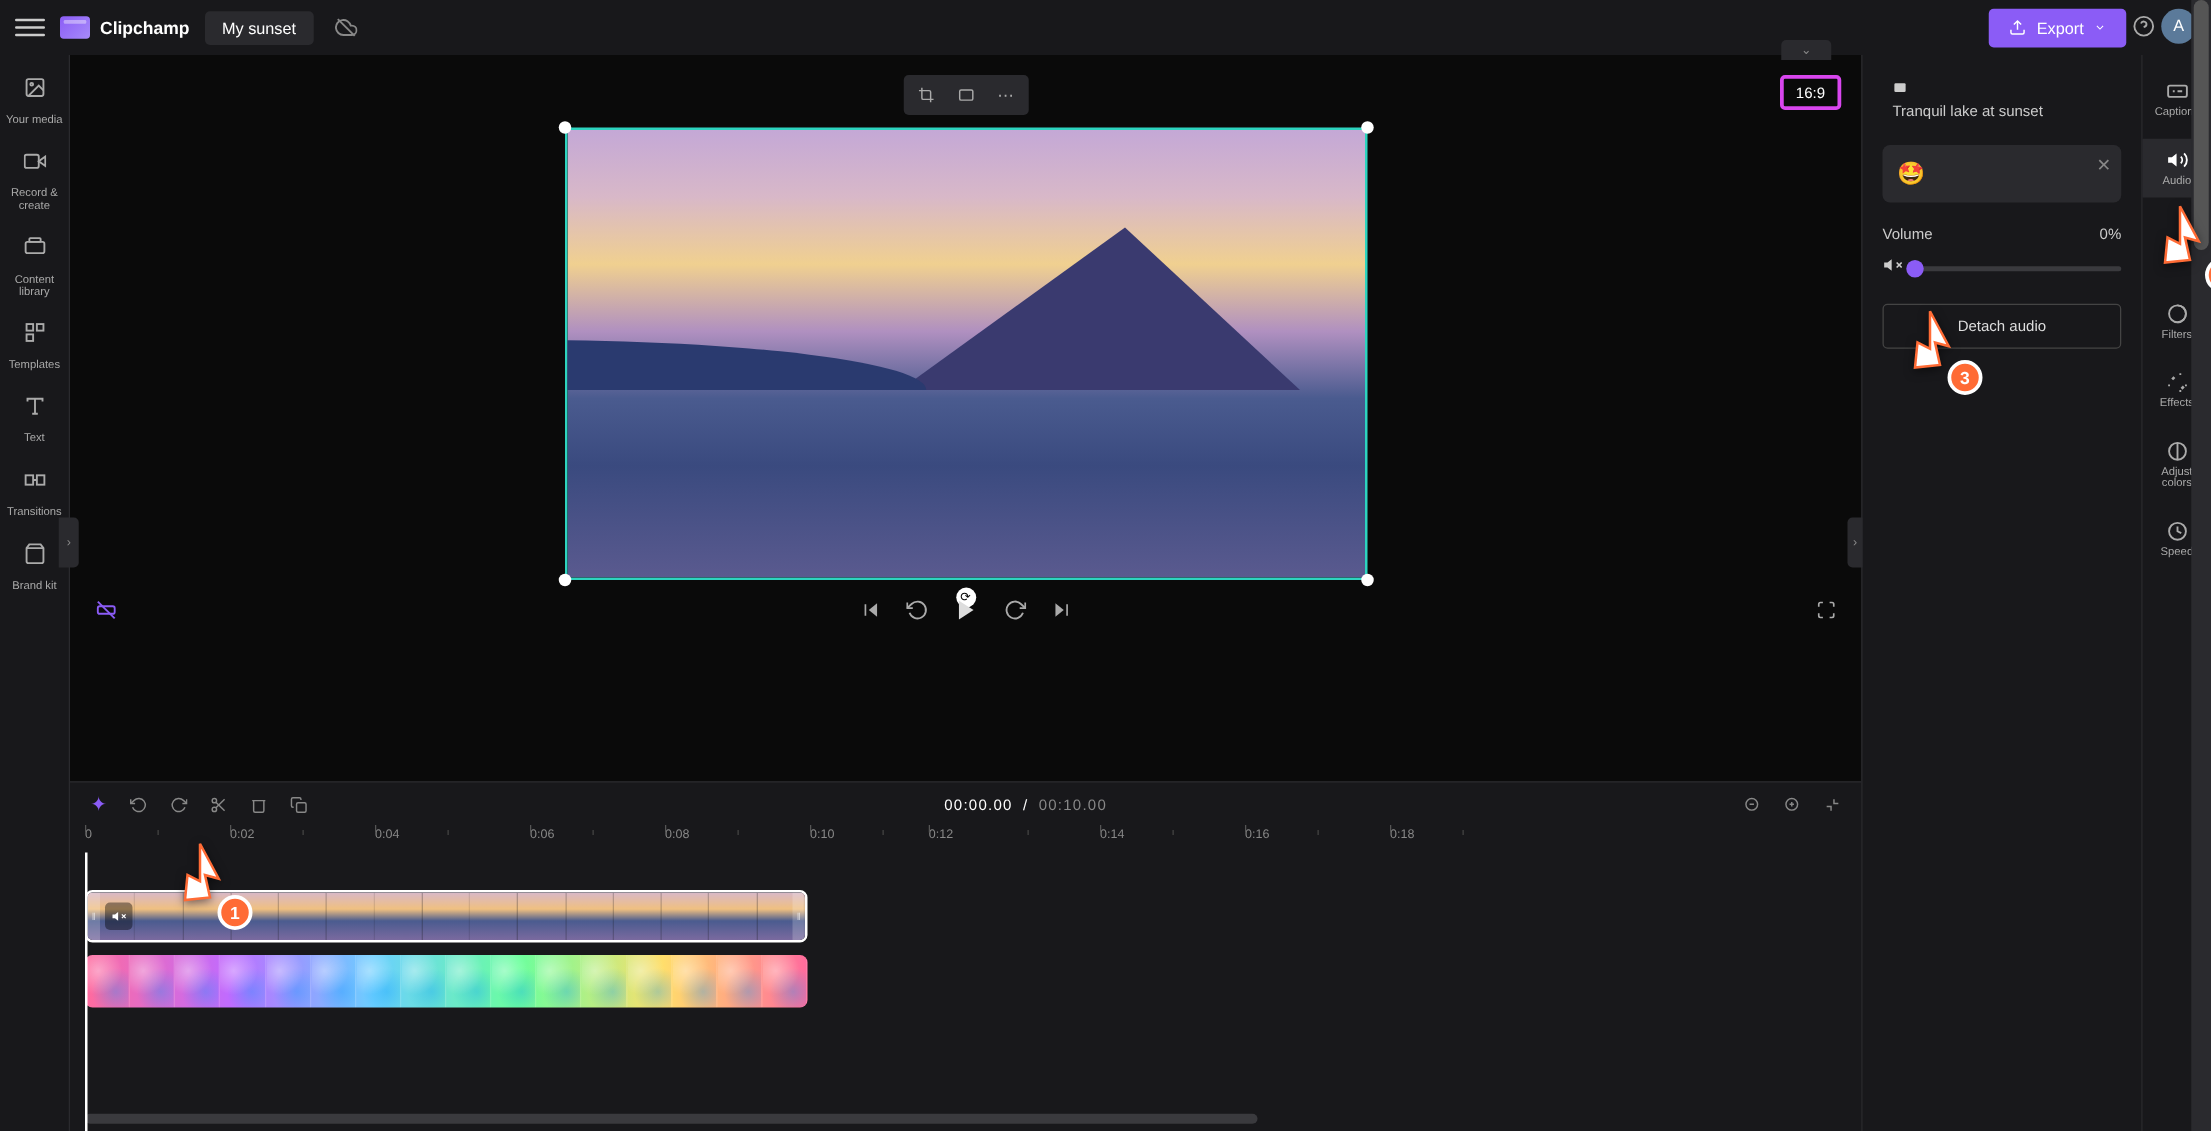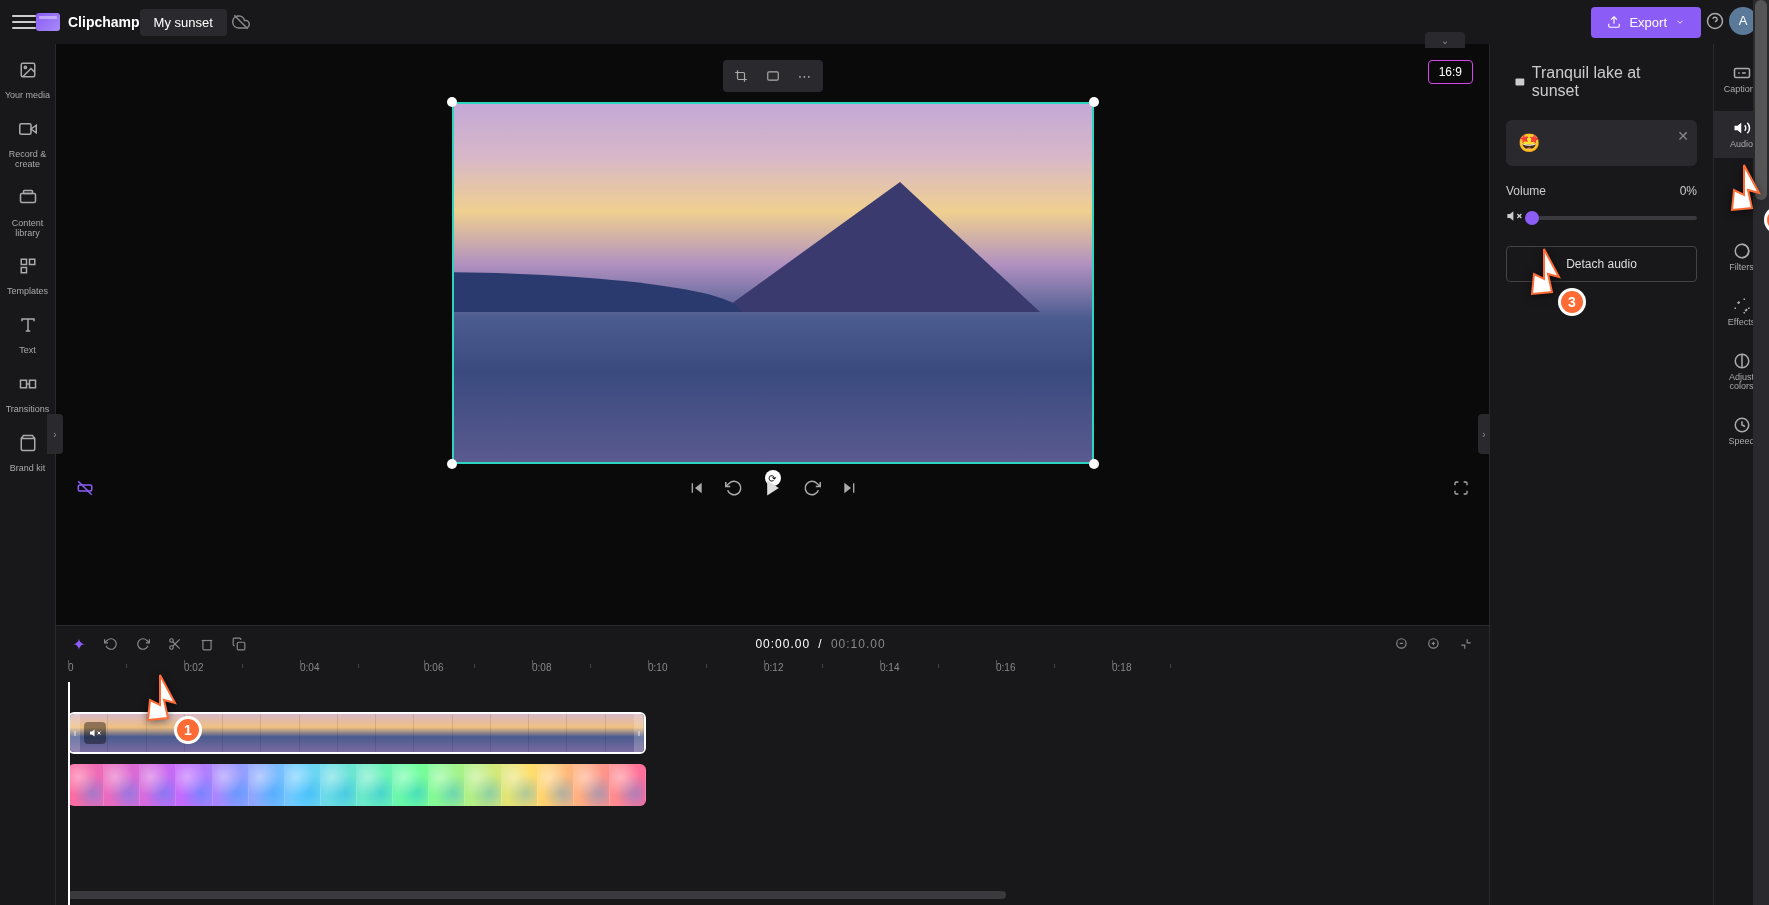--- a/index.html
+++ b/index.html
@@ -1,20 +1,20 @@
 <!DOCTYPE html>
 <html><head>
 <meta charset="utf-8">
 <style>
 * { box-sizing: border-box; margin: 0; padding: 0; font-family: -apple-system, BlinkMacSystemFont, 'Segoe UI', sans-serif; }
 body { background: #0a0a0a; color: #fff; width: 1769px; height: 905px; overflow: hidden; position: relative; }
 
 
 .topbar { height: 44px; background: #18181b; display: flex; align-items: center; padding: 0 12px; justify-content: space-between; }
-.topbar-left { display: flex; align-items: center; gap: 0; }
+.topbar-left { display: flex; align-items: center; gap: 12px; }
 .hamburger { width: 24px; height: 24px; display: flex; flex-direction: column; justify-content: center; gap: 4px; cursor: pointer; }
 .hamburger span { height: 2px; background: #ccc; border-radius: 1px; }
 .logo { display: flex; align-items: center; gap: 8px; font-weight: 600; font-size: 14px; }
 .logo-icon { width: 24px; height: 18px; background: linear-gradient(135deg, #8b5cf6, #a78bfa); border-radius: 3px; position: relative; }
 .logo-icon::before { content:''; position:absolute; top:3px; left:3px; right:3px; height:3px; background:#fff; opacity:.4; border-radius:1px;}
 .project-name { background: #2a2a2e; padding: 6px 14px; border-radius: 4px; font-size: 13px; }
 .topbar-right { display: flex; align-items: flex-start; }
 .export-btn { background: #8b5cf6; padding: 8px 16px; border-radius: 4px; display: flex; align-items: center; gap: 8px; font-size: 13px; font-weight: 500; cursor: pointer; }
 .avatar { width: 28px; height: 28px; border-radius: 50%; background: #5b7a9a; display: flex; align-items: center; justify-content: center; font-size: 13px; }
 .icon-btn-top { width: 28px; height: 28px; display: flex; align-items: center; justify-content: center; color: #aaa; cursor: pointer; }
@@ -25,21 +25,21 @@
 .sidebar-item { width: 100%; padding: 8px 2px; display: flex; flex-direction: column; align-items: center; gap: 11px; cursor: pointer; }
 .sidebar-label { font-size: 9px; color: #aaa; text-align: center; line-height: 1.1; }
 .sidebar-icon { width: 20px; height: 20px; display: flex; align-items: center; justify-content: center; }
 .sidebar-expand { position:absolute; right:-8px; top:370px; width:16px; height:40px; background:#2a2a2e; border-radius:0 4px 4px 0; display:flex; align-items:center; justify-content:center; font-size:10px; color:#888; cursor:pointer;}
 
 
 .main { position: absolute; left: 56px; right: 280px; top: 44px; bottom: 0; display: flex; flex-direction: column; }
 .preview-area { flex: 1; position: relative; display: flex; flex-direction: column; align-items: center; }
 .preview-toolbar { display: flex; gap: 4px; margin-top: 16px; background: #2a2a2e; border-radius: 4px; padding: 4px; }
 .preview-toolbar button { width: 28px; height: 24px; background: transparent; border: none; color: #aaa; cursor: pointer; display:flex; align-items:center; justify-content:center;}
-.aspect-badge { position: absolute; top: 16px; right: 16px; border: 1px solid #d946ef; padding: 4px 10px; border-radius: 4px; font-size: 12px; }
+.aspect-badge { position: absolute; top: 16px; right: 16px; border: 3px solid #d946ef; padding: 4px 10px; border-radius: 4px; font-size: 12px; }
 .canvas-wrap { position: relative; margin-top: 10px; }
 .canvas { width: 642px; height: 362px; border: 2px solid #2dd4bf; position: relative; overflow: hidden; }
 .canvas-bg { width: 100%; height: 100%; background: linear-gradient(to bottom, #c4a8d6 0%, #d8b8c8 15%, #f0d090 30%, #b090c0 45%, #4a5b8f 60%, #3a4a7f 75%, #5a5a8f 100%); position: relative; }
 .mountain { position:absolute; bottom:42%; left:0; right:0; height:100px; }
 .mountain::before { content:''; position:absolute; right:8%; bottom:0; width:0; height:0; border-left:180px solid transparent; border-right:140px solid transparent; border-bottom:130px solid #3a3a6f; }
 .mountain::after { content:''; position:absolute; left:-5%; bottom:0; width:50%; height:40px; background:#2a3a6f; border-radius:0 100% 0 0; }
 .handle { position: absolute; width: 10px; height: 10px; background: #fff; border-radius: 50%; }
 .h-tl { top: -5px; left: -5px; } .h-tr { top: -5px; right: -5px; }
 .h-bl { bottom: -5px; left: -5px; } .h-br { bottom: -5px; right: -5px; }
 .rotate-handle { position:absolute; bottom:-22px; left:50%; transform:translateX(-50%); width:16px; height:16px; background:#fff; border-radius:50%; display:flex; align-items:center; justify-content:center; color:#000; font-size:10px;}
@@ -84,21 +84,21 @@
 .clip-audio .seg { flex:1; border-right:1px solid rgba(255,255,255,.15); position:relative; overflow:hidden;}
 .clip-audio .seg::after { content:''; position:absolute; inset:0; background: radial-gradient(circle at 30% 30%, rgba(255,255,255,.4), transparent 50%), radial-gradient(circle at 70% 70%, rgba(0,150,255,.3), transparent 50%); }
 
 .track-scroll { position:absolute; bottom:6px; left:0; right:0; height:8px; }
 .track-scroll .bar { height:100%; width:66%; background:#3a3a3e; border-radius:4px; margin-left:0;}
 
 .timeline-collapse { position:absolute; top:-12px; right:24px; width:40px; height:16px; background:#2a2a2e; border-radius:4px 4px 0 0; display:flex; align-items:center; justify-content:center; font-size:10px; color:#888;}
 
 
 .right-panel { position: absolute; right: 56px; top: 44px; bottom: 0; width: 224px; background: #18181b; border-left: 1px solid #2a2a2e; padding: 16px; }
-.context-chip { display: inline-flex; align-items: center; gap: 6px; font-size: 16px; color: #ccc; margin-bottom: 16px; padding: 4px 8px; }
+.context-chip { display: inline-flex; gap: 6px; font-size: 12px; color: #ccc; margin-bottom: 16px; padding: 4px 8px; flex-direction: column; }
 .tip-box { background: #2a2a2e; border-radius: 6px; padding: 12px; position: relative; margin-bottom: 18px; display:flex; gap:8px;}
 .tip-emoji { font-size: 18px; }
 .tip-text { font-size: 12px; line-height: 1.4; color: #ccc; }
 .tip-close { position: absolute; top: 8px; right: 8px; color: #888; cursor: pointer; font-size: 14px; }
 .vol-header { display:flex; justify-content:space-between; font-size:12px; color:#ccc; margin-bottom:10px; }
 .vol-row { display:flex; align-items:center; gap:10px; margin-bottom:18px; }
 .slider { flex:1; height:4px; background:#3a3a3e; border-radius:2px; position:relative; }
 .slider-thumb { position:absolute; left:0; top:50%; transform:translate(-50%,-50%); width:14px; height:14px; background:#8b5cf6; border-radius:50%; }
 .detach-btn { width:100%; padding:10px; border:1px solid #444; border-radius:4px; background:transparent; color:#ddd; font-size:12px; cursor:pointer; }
 
@@ -367,21 +367,21 @@
         <div class="ruler-tick" style="left: 116px;">0:02</div>
         <div class="ruler-minor" style="left: 174px;"></div>
         <div class="ruler-tick" style="left: 232px;">0:04</div>
         <div class="ruler-minor" style="left: 290px;"></div>
         <div class="ruler-tick" style="left: 356px;">0:06</div>
         <div class="ruler-minor" style="left: 406px;"></div>
         <div class="ruler-tick" style="left: 464px;">0:08</div>
         <div class="ruler-minor" style="left: 522px;"></div>
         <div class="ruler-tick" style="left: 580px;">0:10</div>
         <div class="ruler-minor" style="left: 638px;"></div>
-        <div class="ruler-tick" style="left: 696px;">0:12</div>
+        <div class="ruler-tick" style="left: 675px;">0:12</div>
         <div class="ruler-minor" style="left: 754px;"></div>
         <div class="ruler-tick" style="left: 812px;">0:14</div>
         <div class="ruler-minor" style="left: 870px;"></div>
         <div class="ruler-tick" style="left: 928px;">0:16</div>
         <div class="ruler-minor" style="left: 986px;"></div>
         <div class="ruler-tick" style="left: 1044px;">0:18</div>
         <div class="ruler-minor" style="left: 1102px;"></div>
       </div>
     <div class="tracks">
       <div class="playhead"></div>

